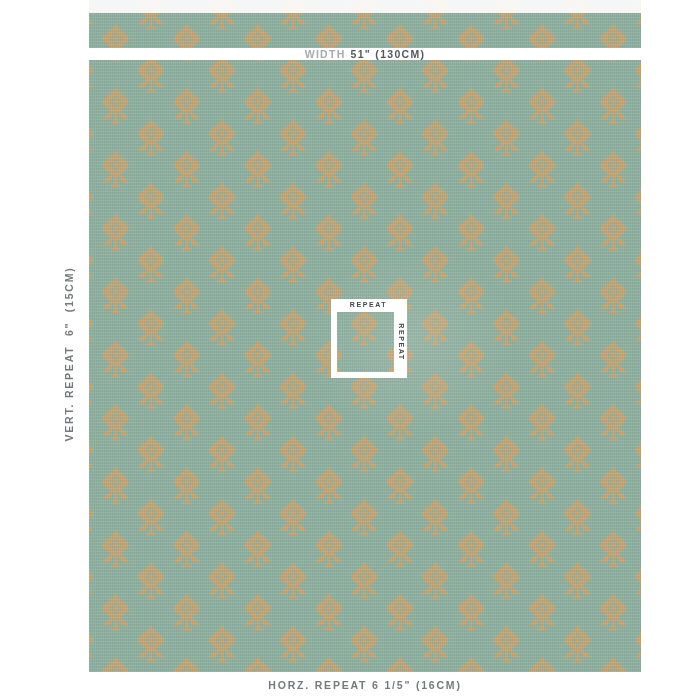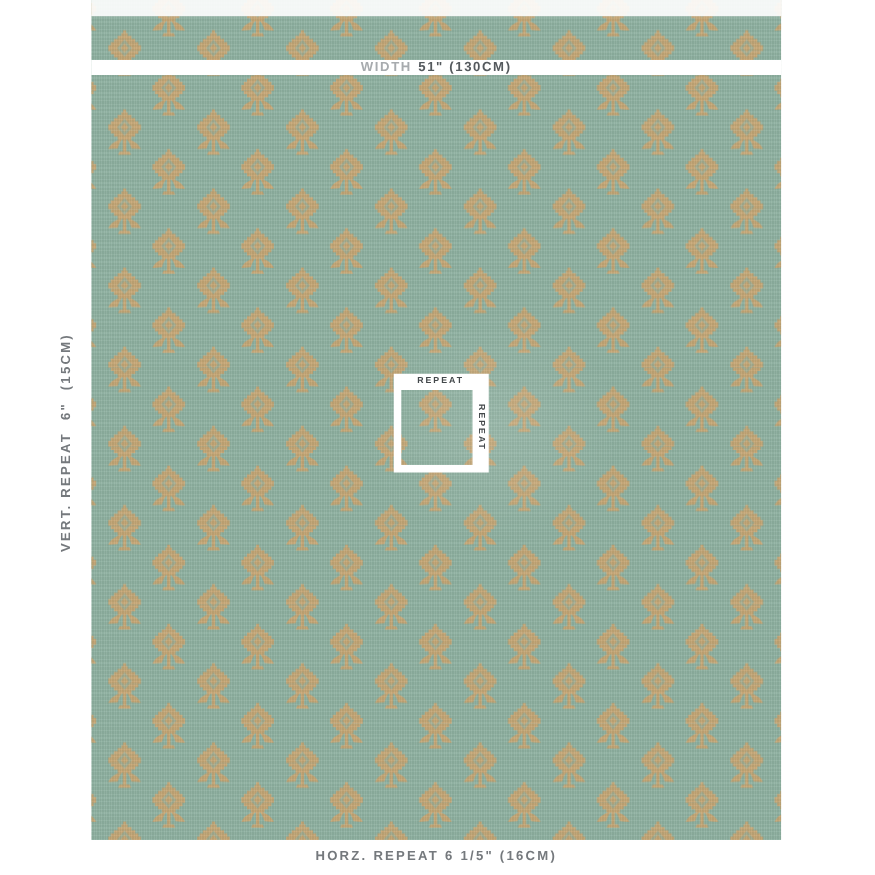--- a/index.html
+++ b/index.html
@@ -9,20 +9,21 @@
     height: 700px;
     background: #ffffff;
     font-family: "Liberation Sans", sans-serif;
     overflow: hidden;
   }
   .canvas {
     position: relative;
     width: 588px;
     height: 700px;
     background: #ffffff;
+    margin-left: 16px;
   }
   
   .fabric {
     position: absolute;
     left: 73px;
     top: 0;
     width: 552px;
     height: 672px;
   }
   .fabric svg.swatch {

